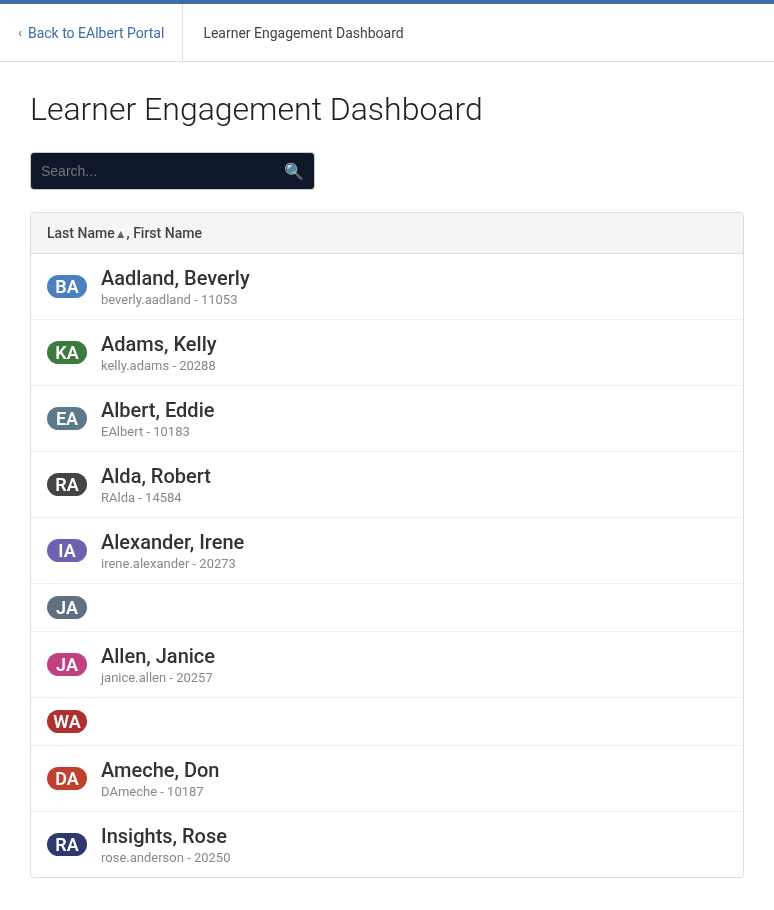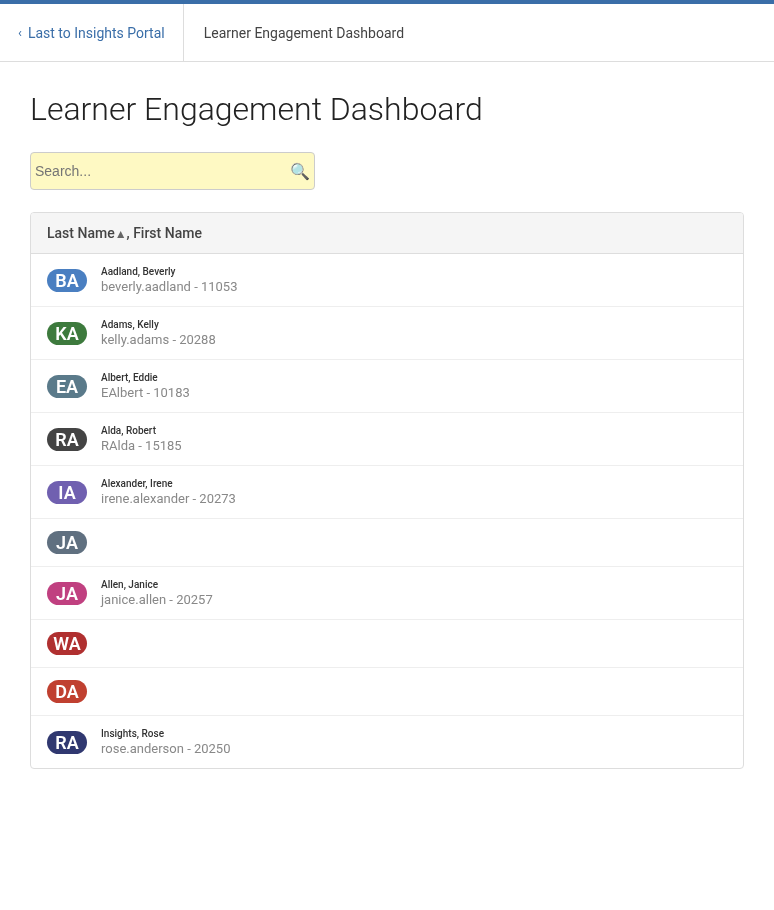--- a/index.html
+++ b/index.html
@@ -74,22 +74,22 @@
       margin-bottom: 22px;
     }
 
     .search-wrapper {
       display: flex;
       align-items: center;
       border: 1px solid #ccc;
       border-radius: 4px;
       width: 285px;
       height: 38px;
-      padding: 0 4px;
-      background: #fef9c3;
+      padding: 0 10px;
+      background: #0f172a;
     }
 
     .search-input {
       border: none;
       outline: none;
       flex: 1;
       font-size: 14px;
       color: #666;
       background: transparent;
     }
@@ -147,21 +147,21 @@
       flex-shrink: 0;
       margin-right: 14px;
     }
 
     .learner-info {
       display: flex;
       flex-direction: column;
     }
 
     .learner-name {
-      font-size: 10px;
+      font-size: 20px;
       font-weight: 500;
       color: #333;
       margin-bottom: 2px;
     }
 
     .learner-sub {
       font-size: 13px;
       color: #888;
     }
 
@@ -171,21 +171,21 @@
     }
   </style>
 </head>
 <body>
 
 <div class="top-border"></div>
 
 <nav class="top-nav">
   <a class="back-link">
     <span class="chevron">‹</span>
-    <span>Last to Insights Portal</span>
+    <span>Back to EAlbert Portal</span>
   </a>
   <span class="nav-title">Learner Engagement Dashboard</span>
 </nav>
 
 <div class="page-content">
 
   <h1 class="page-title">Learner Engagement Dashboard</h1>
 
   <div class="search-container">
     <div class="search-wrapper">
@@ -220,21 +220,21 @@
           <div class="avatar" style="background: rgb(90, 122, 138);">EA</div>
           <div class="learner-info">
             <div class="learner-name">Albert, Eddie</div>
             <div class="learner-sub">EAlbert - 10183</div>
           </div>
         </div>
         <div class="learner-row">
           <div class="avatar" style="background: rgb(68, 68, 68);">RA</div>
           <div class="learner-info">
             <div class="learner-name">Alda, Robert</div>
-            <div class="learner-sub">RAlda - 15185</div>
+            <div class="learner-sub">RAlda - 14584</div>
           </div>
         </div>
         <div class="learner-row">
           <div class="avatar" style="background: rgb(112, 96, 176);">IA</div>
           <div class="learner-info">
             <div class="learner-name">Alexander, Irene</div>
             <div class="learner-sub">irene.alexander - 20273</div>
           </div>
         </div>
         <div class="learner-row">
@@ -245,20 +245,24 @@
           <div class="learner-info">
             <div class="learner-name">Allen, Janice</div>
             <div class="learner-sub">janice.allen - 20257</div>
           </div>
         </div>
         <div class="learner-row">
           <div class="avatar" style="background: rgb(176, 48, 48);">WA</div>
         </div>
         <div class="learner-row">
           <div class="avatar" style="background: rgb(192, 64, 48);">DA</div>
+          <div class="learner-info">
+            <div class="learner-name">Ameche, Don</div>
+            <div class="learner-sub">DAmeche - 10187</div>
+          </div>
         </div>
         <div class="learner-row">
           <div class="avatar" style="background: rgb(48, 56, 112);">RA</div>
           <div class="learner-info">
             <div class="learner-name">Insights, Rose</div>
             <div class="learner-sub">rose.anderson - 20250</div>
           </div>
         </div>
       </div>
 

